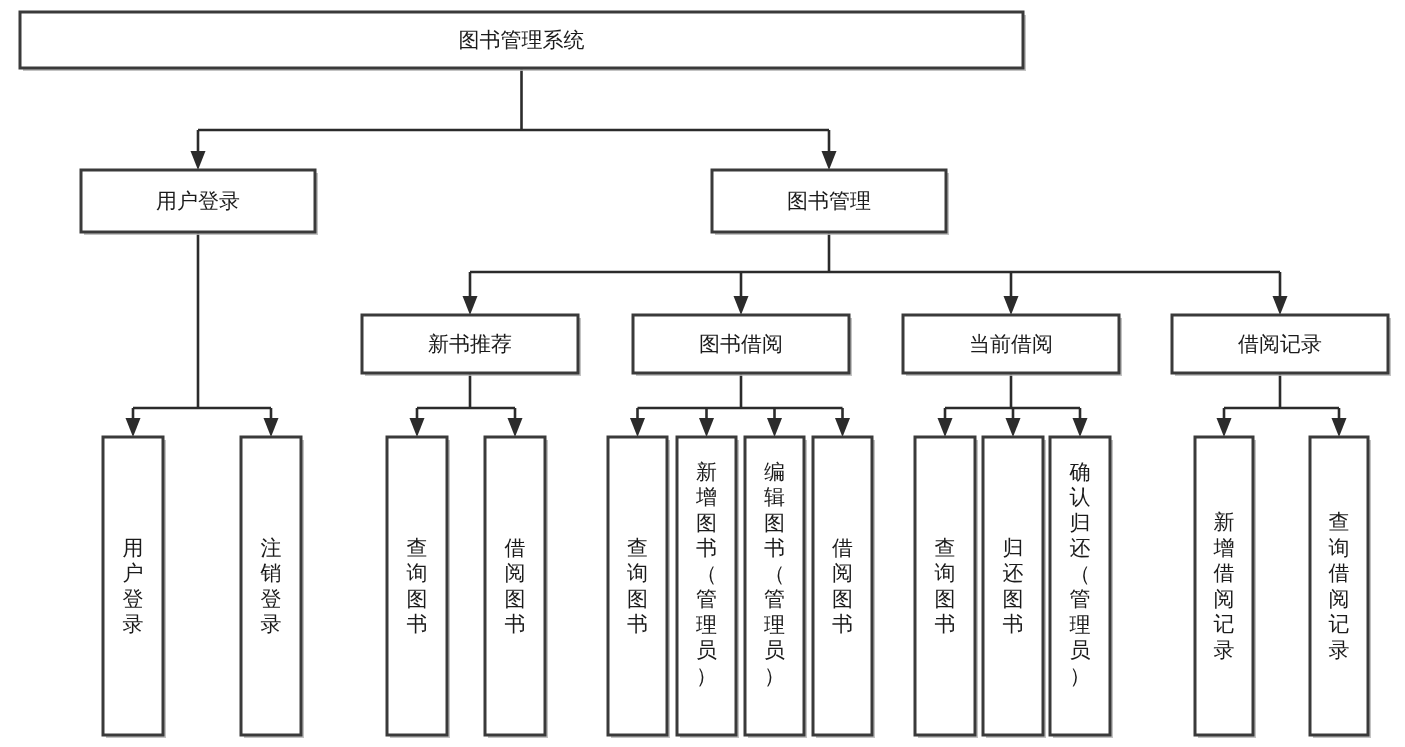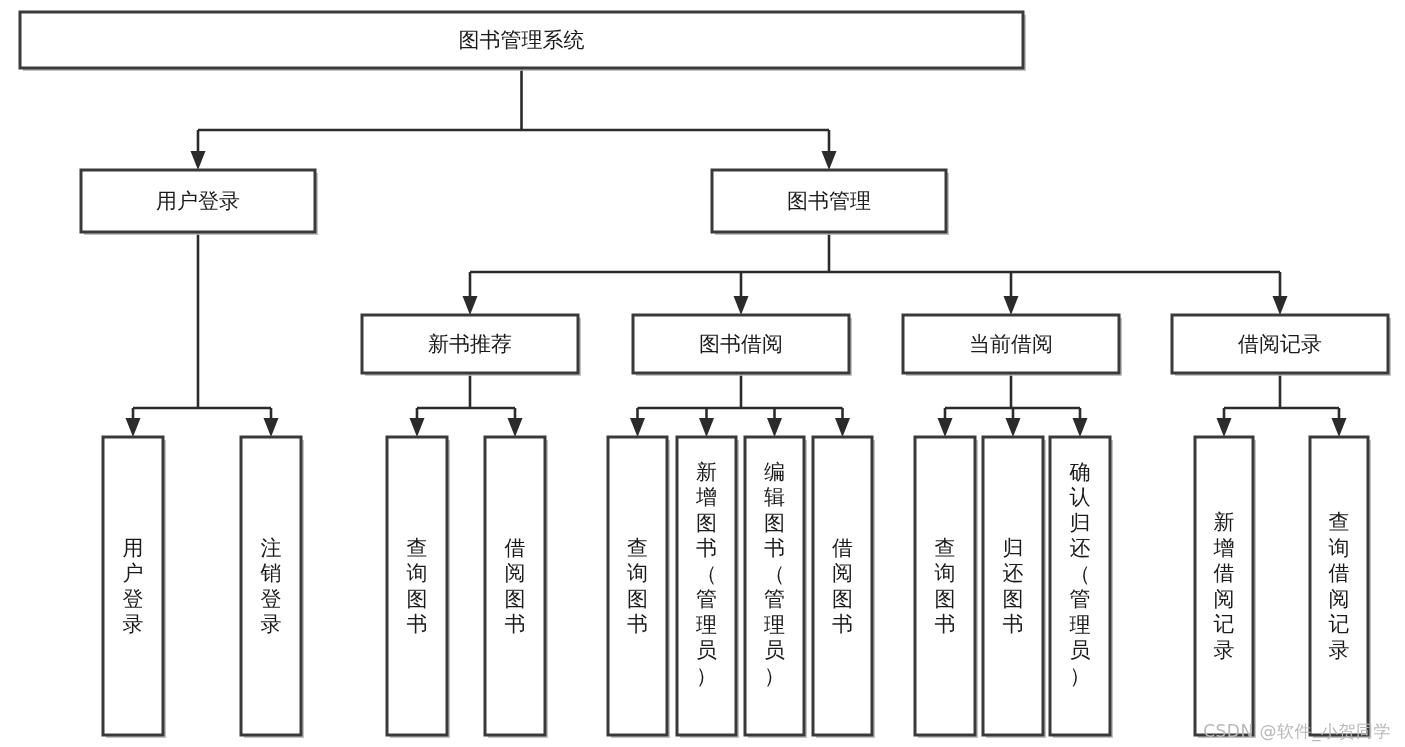--- a/index.html
+++ b/index.html
@@ -226,15 +226,14 @@
           <text x="1224" class="node-label-v"><tspan x="1224" y="529.39">新</tspan><tspan x="1224" y="554.89">增</tspan><tspan x="1224" y="580.39">借</tspan><tspan x="1224" y="605.89">阅</tspan><tspan x="1224" y="631.39">记</tspan><tspan x="1224" y="656.89">录</tspan></text>
         </g>
         <g>
           <rect x="1313" y="440" width="58" height="298" class="node-shadow"></rect>
           <rect x="1310" y="437" width="58" height="298" class="node-box"></rect>
           <text x="1339" class="node-label-v"><tspan x="1339" y="529.39">查</tspan><tspan x="1339" y="554.89">询</tspan><tspan x="1339" y="580.39">借</tspan><tspan x="1339" y="605.89">阅</tspan><tspan x="1339" y="631.39">记</tspan><tspan x="1339" y="656.89">录</tspan></text>
         </g>
       </g>
   </svg>
 
-  <div class="watermark">CSDN @软件_小贺同学</div>
 
 </div>
 
 </body></html>

